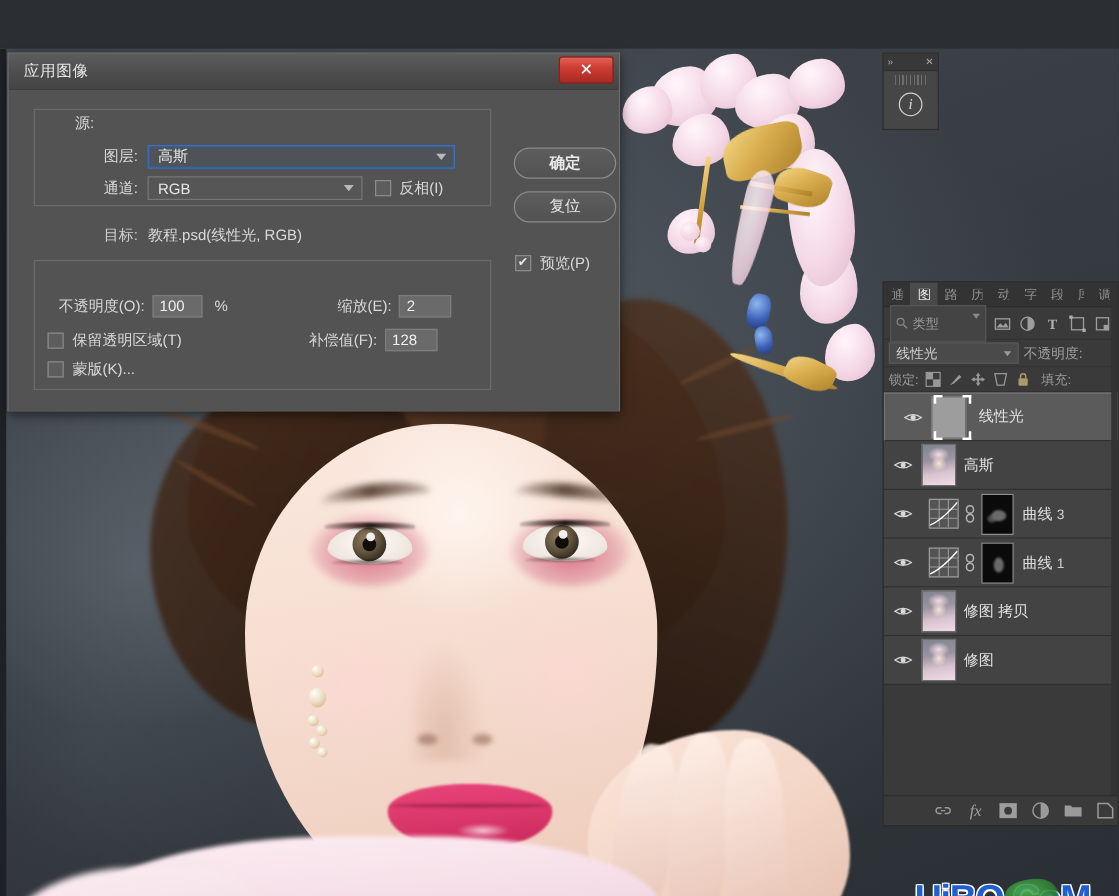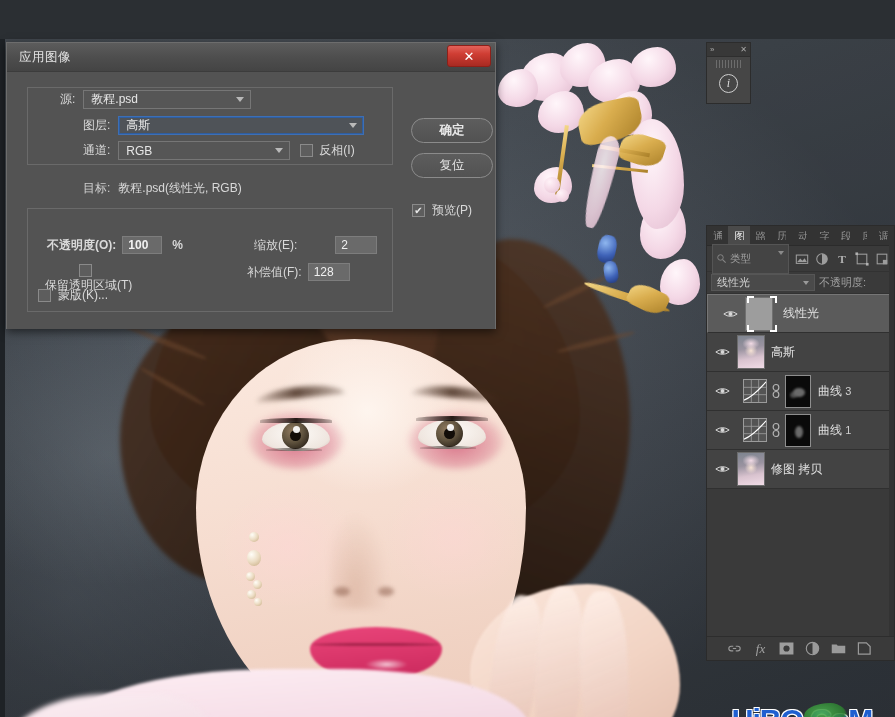--- a/index.html
+++ b/index.html
@@ -337,21 +337,21 @@
     width:26px; height:33px; background:#0a0a0a; border:1px solid #8e8e8e; margin-right:7px;
     position:relative; overflow:hidden;
   }
   .mask-blob { position:absolute; border-radius:50%; background:#6a6a6a; filter:blur(1px); }
   .lname { color:#e0e0e0; font-size:12px; white-space:nowrap; }
   .lname .suffix { color:#cfcfcf; font-size:11px; }
 
   .panelfooter {
     position:absolute; left:0; bottom:0; width:189px; height:24px;
     background:#3a3a3a; border-top:1px solid #2d2d2d;
-    display:flex; align-items:center; justify-content:center; gap:11px;
+    display:flex; align-items:center; justify-content:flex-end; gap:11px;
     padding-right:4px;
   }
   .fico { width:15px; height:15px; opacity:.72; cursor:pointer; }
   .scrollbar {
     position:absolute; right:0; top:0; width:5px; height:436px; background:#333333;
   }
 
   
   .wm {
     position:absolute; left:712px; top:662px; width:180px; height:44px;
@@ -469,24 +469,20 @@
       <span class="dlg-title-text">应用图像</span>
       <div class="dlg-close">✕</div>
     </div>
 
     <div class="dlg-body">
 
       <div class="grp" style="left:20px;top:15px;width:366px;height:78px;"></div>
 
       <div class="row" style="left:53px;top:18px;">
         <span class="lbl">源:</span>
-        <div class="sel" style="width:168px;margin-left:8px;">
-          <span>教程.psd</span>
-          <span class="caret"></span>
-        </div>
       </div>
 
       <div class="row" style="left:76px;top:44px;">
         <span class="lbl">图层:</span>
         <div class="sel focus" style="width:246px;margin-left:8px;">
           <span>高斯</span>
           <span class="caret"></span>
         </div>
       </div>
 
@@ -501,35 +497,35 @@
       </div>
 
       <div class="row" style="left:76px;top:108px;">
         <span class="lbl lbl-dim">目标:</span>
         <span class="lbl" style="margin-left:8px;">教程.psd(线性光, RGB)</span>
       </div>
 
       <div class="grp" style="left:20px;top:136px;width:366px;height:104px;"></div>
 
 
-      <div class="row" style="left:40px;top:164px;font-weight:bold;">
+      <div class="row" style="left:40px;top:164px;">
         <span class="lbl">不透明度(O):</span>
         <div class="txtin" style="width:40px;margin-left:6px;">
           <span>100</span>
         </div>
         <span class="lbl" style="margin-left:10px;">%</span>
       </div>
-      <div class="row" style="left:247px;top:164px;gap:32px;">
+      <div class="row" style="left:263px;top:164px;">
         <span class="lbl">缩放(E):</span>
         <div class="txtin" style="width:42px;margin-left:6px;">
           <span>2</span>
         </div>
       </div>
 
-      <div class="row" style="left:31px;top:192px;flex-direction:column;">
+      <div class="row" style="left:31px;top:192px;">
         <span class="cb"></span>
         <span class="lbl" style="margin-left:7px;">保留透明区域(T)</span>
       </div>
       <div class="row" style="left:240px;top:191px;">
         <span class="lbl">补偿值(F):</span>
         <div class="txtin" style="width:42px;margin-left:6px;">
           <span>128</span>
         </div>
       </div>
 
@@ -633,20 +629,42 @@
     </div>
 
     <div class="moderow">
       <div class="modesel">
         <span>线性光</span>
         <span class="caret" style="position:absolute;right:5px;top:6px;width:0;height:0;border-left:3px solid transparent;border-right:3px solid transparent;border-top:4px solid #9a9a9a;"></span>
       </div>
       <span style="color:#9e9e9e;font-size:11px;">不透明度:</span>
     </div>
 
+    <div class="lockrow">
+      <span>锁定:</span>
+      <svg class="lockicon" viewBox="0 0 14 14">
+        <rect x="1" y="1" width="12" height="12" fill="none" stroke="#b0b0b0" stroke-width="1"></rect>
+        <rect x="1" y="1" width="6" height="6" fill="#b0b0b0"></rect>
+          <rect x="7" y="7" width="6" height="6" fill="#b0b0b0"></rect>
+      </svg>
+      <svg class="lockicon" viewBox="0 0 14 14">
+        <path d="M2 12 L4.5 9.5 L10 3 L12 5 L5.5 10.5 Z" fill="#b0b0b0"></path>
+      </svg>
+      <svg class="lockicon" viewBox="0 0 14 14">
+        <path d="M7 1 L9 4 H7.8 V6.2 H10 V5 L13 7 L10 9 V7.8 H7.8 V10 H9 L7 13 L5 10 H6.2 V7.8 H4 V9 L1 7 L4 5 V6.2 H6.2 V4 H5 Z" fill="#b0b0b0"></path>
+      </svg>
+      <svg class="lockicon" viewBox="0 0 14 14">
+        <path d="M2 2 L12 2 L10 12 L4 12 Z" fill="none" stroke="#b0b0b0" stroke-width="1.1"></path>
+      </svg>
+      <svg class="lockicon" viewBox="0 0 14 14">
+        <rect x="3" y="6" width="8" height="6.5" rx="1" fill="#c8b27a"></rect>
+        <path d="M4.8 6 V4.3 a2.2 2.2 0 0 1 4.4 0 V6" fill="none" stroke="#c8b27a" stroke-width="1.3"></path>
+      </svg>
+      <span style="margin-left:3px;">填充:</span>
+    </div>
 
     <div class="layerlist">
 
       <div class="lrow sel">
         <div class="eye-cell">
           <svg class="eye-ico" viewBox="0 0 18 12">
             <path d="M1 6 Q9 0.4 17 6 Q9 11.6 1 6 Z" fill="none" stroke="#d8d8d8" stroke-width="1.2"></path>
             <circle cx="9" cy="6" r="2.4" fill="#d8d8d8"></circle>
           </svg>
         </div>
@@ -735,20 +753,30 @@
         <div class="eye-cell">
           <svg class="eye-ico" viewBox="0 0 18 12">
             <path d="M1 6 Q9 0.4 17 6 Q9 11.6 1 6 Z" fill="none" stroke="#d8d8d8" stroke-width="1.2"></path>
             <circle cx="9" cy="6" r="2.4" fill="#d8d8d8"></circle>
           </svg>
         </div>
         <div class="thumb mini-port"></div>
         <span class="lname">修图 拷贝</span>
       </div>
 
+      <div class="lrow">
+        <div class="eye-cell">
+          <svg class="eye-ico" viewBox="0 0 18 12">
+            <path d="M1 6 Q9 0.4 17 6 Q9 11.6 1 6 Z" fill="none" stroke="#d8d8d8" stroke-width="1.2"></path>
+            <circle cx="9" cy="6" r="2.4" fill="#d8d8d8"></circle>
+          </svg>
+        </div>
+        <div class="thumb mini-port"></div>
+        <span class="lname">修图</span>
+      </div>
 
     </div>
 
     <div class="scrollbar"></div>
 
     <div class="panelfooter">
       <svg class="fico" viewBox="0 0 18 14">
         <path d="M7 7 H11" stroke="#c0c0c0" stroke-width="1.3"></path>
         <path d="M7.5 4.2 H5 a2.8 2.8 0 0 0 0 5.6 H7.5" fill="none" stroke="#c0c0c0" stroke-width="1.3"></path>
         <path d="M10.5 4.2 H13 a2.8 2.8 0 0 1 0 5.6 H10.5" fill="none" stroke="#c0c0c0" stroke-width="1.3"></path>

